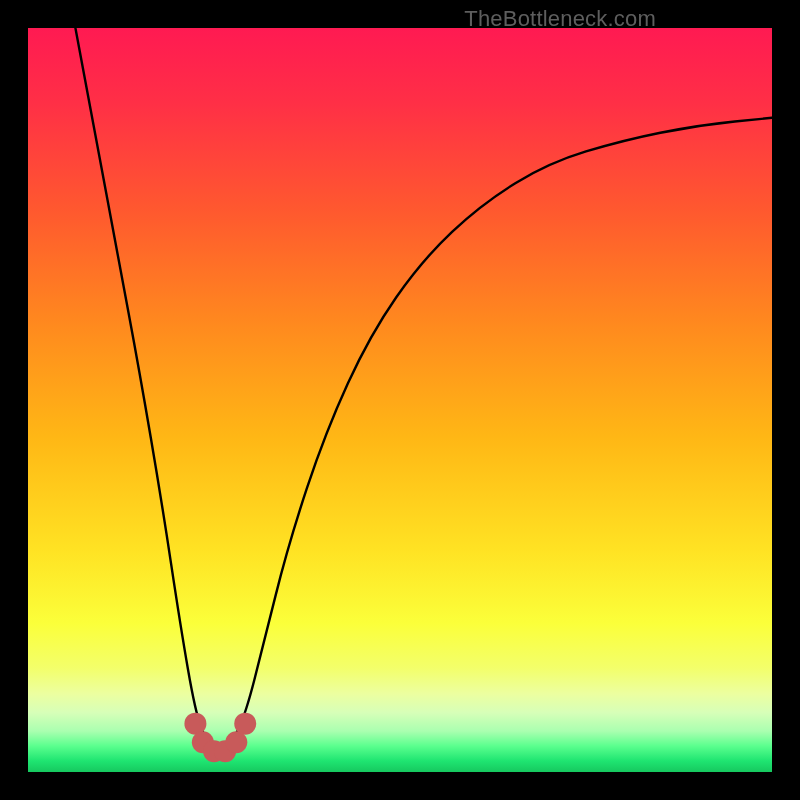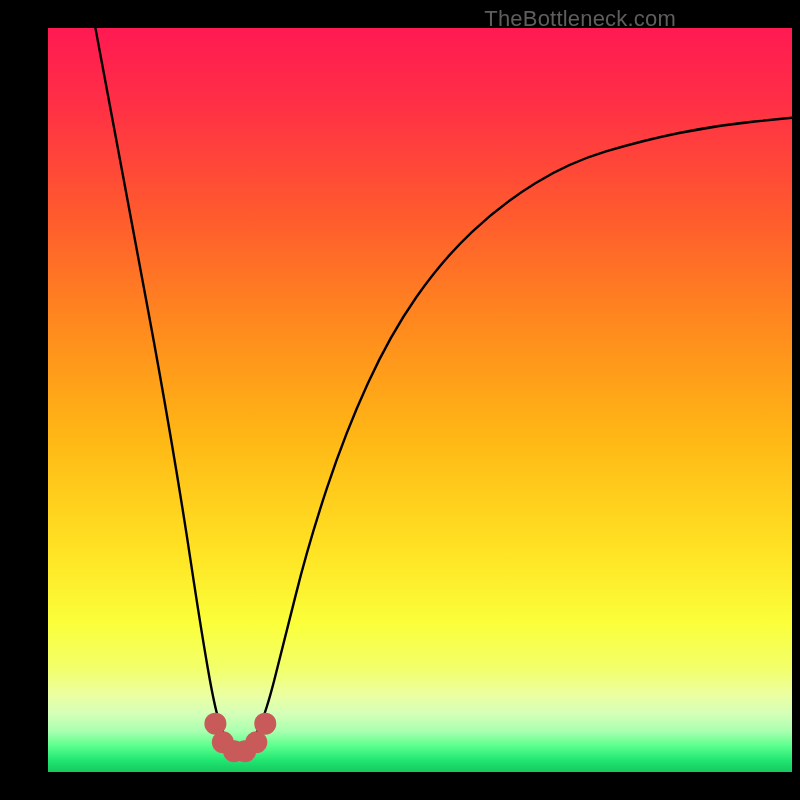--- a/index.html
+++ b/index.html
@@ -11,21 +11,20 @@
     overflow: hidden;
     font-family: Arial, Helvetica, sans-serif;
   }
   .frame {
     position: absolute;
     left: 0;
     top: 0;
     width: 668px;
     height: 800px;
     background: #000;
-    margin-left: 20px;
   }
   .plot-area {
     position: absolute;
     left: 28px;
     top: 28px;
     width: 744px;
     height: 744px;
     overflow: hidden;
   }
   .gradient-bg {

